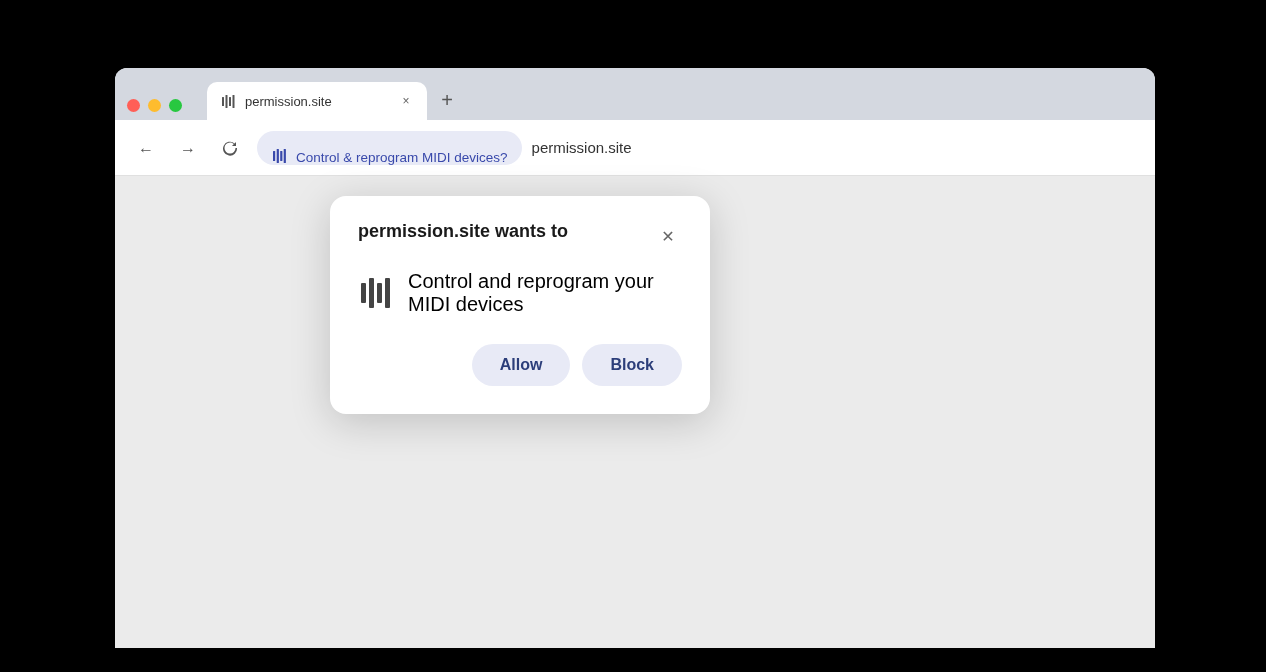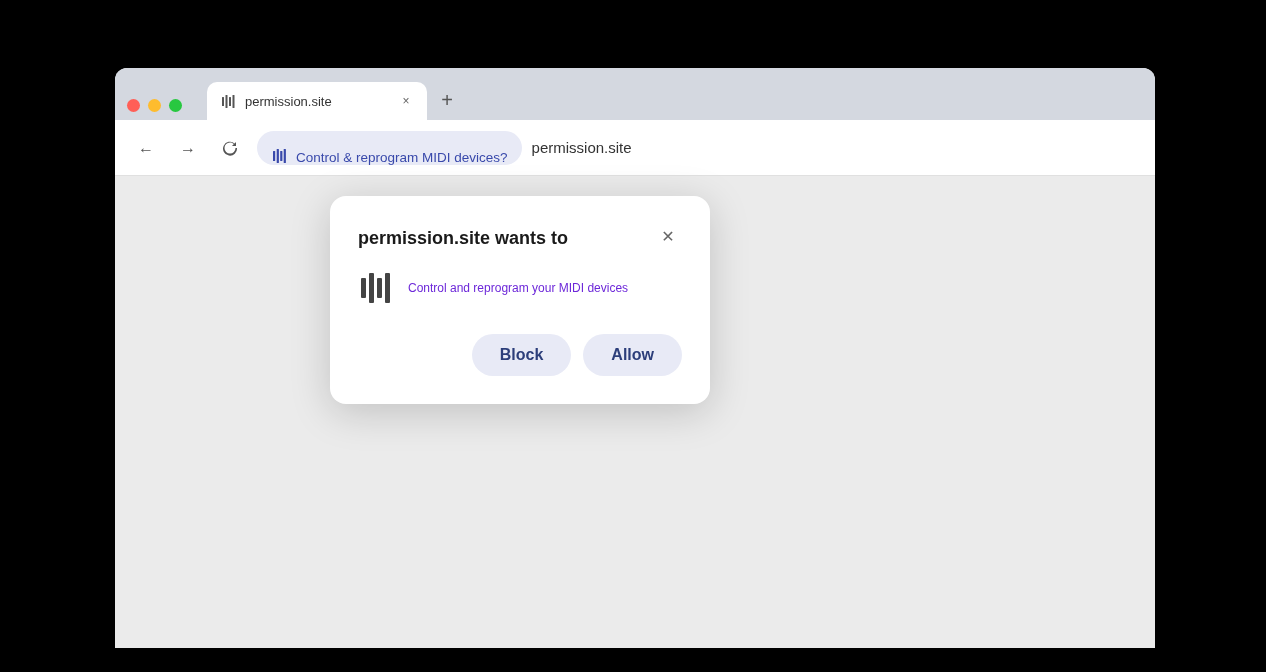--- a/index.html
+++ b/index.html
@@ -189,21 +189,21 @@
       width: 380px;
       background: #fff;
       border-radius: 16px;
       box-shadow: 0 8px 40px rgba(0,0,0,0.18);
       padding: 24px 28px 28px;
     }
 
     .dialog-header {
       display: flex;
       justify-content: space-between;
-      align-items: flex-end;
+      align-items: flex-start;
       margin-bottom: 20px;
     }
 
     .dialog-title {
       font-size: 18px;
       font-weight: 600;
       color: #1a1a1a;
       line-height: 1.3;
     }
 
@@ -231,22 +231,22 @@
     .midi-icon-large {
       width: 36px;
       height: 36px;
       flex-shrink: 0;
       display: flex;
       align-items: center;
       justify-content: center;
     }
 
     .dialog-permission-text {
-      font-size: 12px;
-      color: #6d28d9;
+      font-size: 20px;
+      color: #000000;
     }
 
     .dialog-buttons {
       display: flex;
       justify-content: flex-end;
       gap: 12px;
     }
 
     .dialog-btn {
       padding: 12px 28px;
@@ -332,19 +332,19 @@
             <rect x="2" y="7" width="5" height="20" rx="1" fill="#444"></rect>
             <rect x="10" y="2" width="5" height="30" rx="1" fill="#444"></rect>
             <rect x="18" y="7" width="5" height="20" rx="1" fill="#444"></rect>
             <rect x="26" y="2" width="5" height="30" rx="1" fill="#444"></rect>
           </svg>
         </div>
         <span class="dialog-permission-text">Control and reprogram your MIDI devices</span>
       </div>
 
       <div class="dialog-buttons">
+        <button class="dialog-btn">Allow</button>
         <button class="dialog-btn">Block</button>
-        <button class="dialog-btn">Allow</button>
       </div>
     </div>
 
   </div>
 </div>
 
 </body></html>

